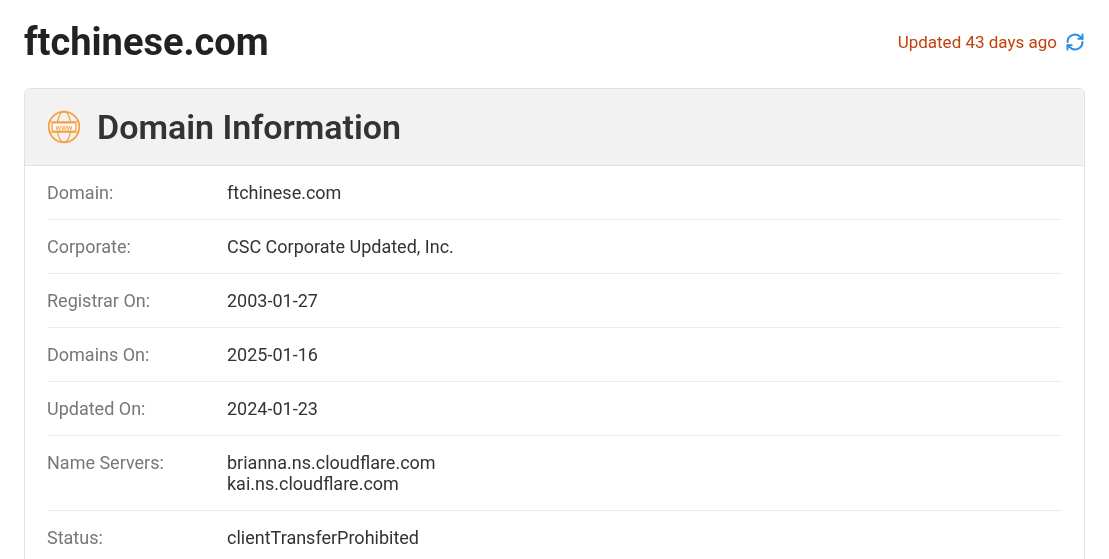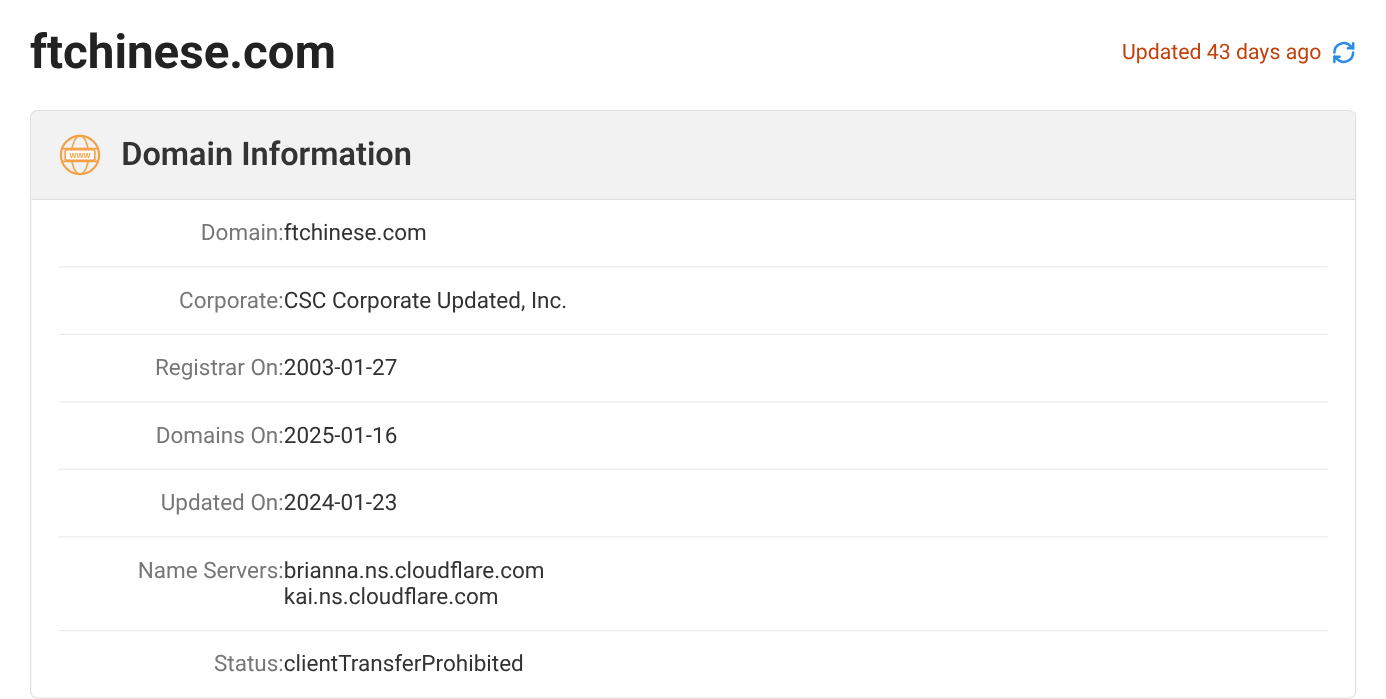--- a/index.html
+++ b/index.html
@@ -44,21 +44,21 @@
     }
     .card-header {
       background: #f2f2f2;
       padding: 18px 22px;
       display: flex;
       align-items: center;
       gap: 16px;
       border-bottom: 1px solid #e1e1e1;
     }
     .card-header-title {
-      font-size: 26px;
+      font-size: 34px;
       font-weight: 600;
       color: #333;
     }
     .www-icon {
       display: inline-flex;
       align-items: center;
       justify-content: center;
     }
     .info-list {
       padding: 0 22px;
@@ -69,21 +69,20 @@
       border-bottom: 1px solid #ececec;
       font-size: 18px;
     }
     .info-row:last-child {
       border-bottom: none;
     }
     .info-label {
       width: 180px;
       color: #777;
       flex-shrink: 0;
-      text-align: right;
     }
     .info-value {
       color: #333;
       white-space: pre-line;
     }
   </style>
 </head>
 <body>
 
 <div class="header-row">

